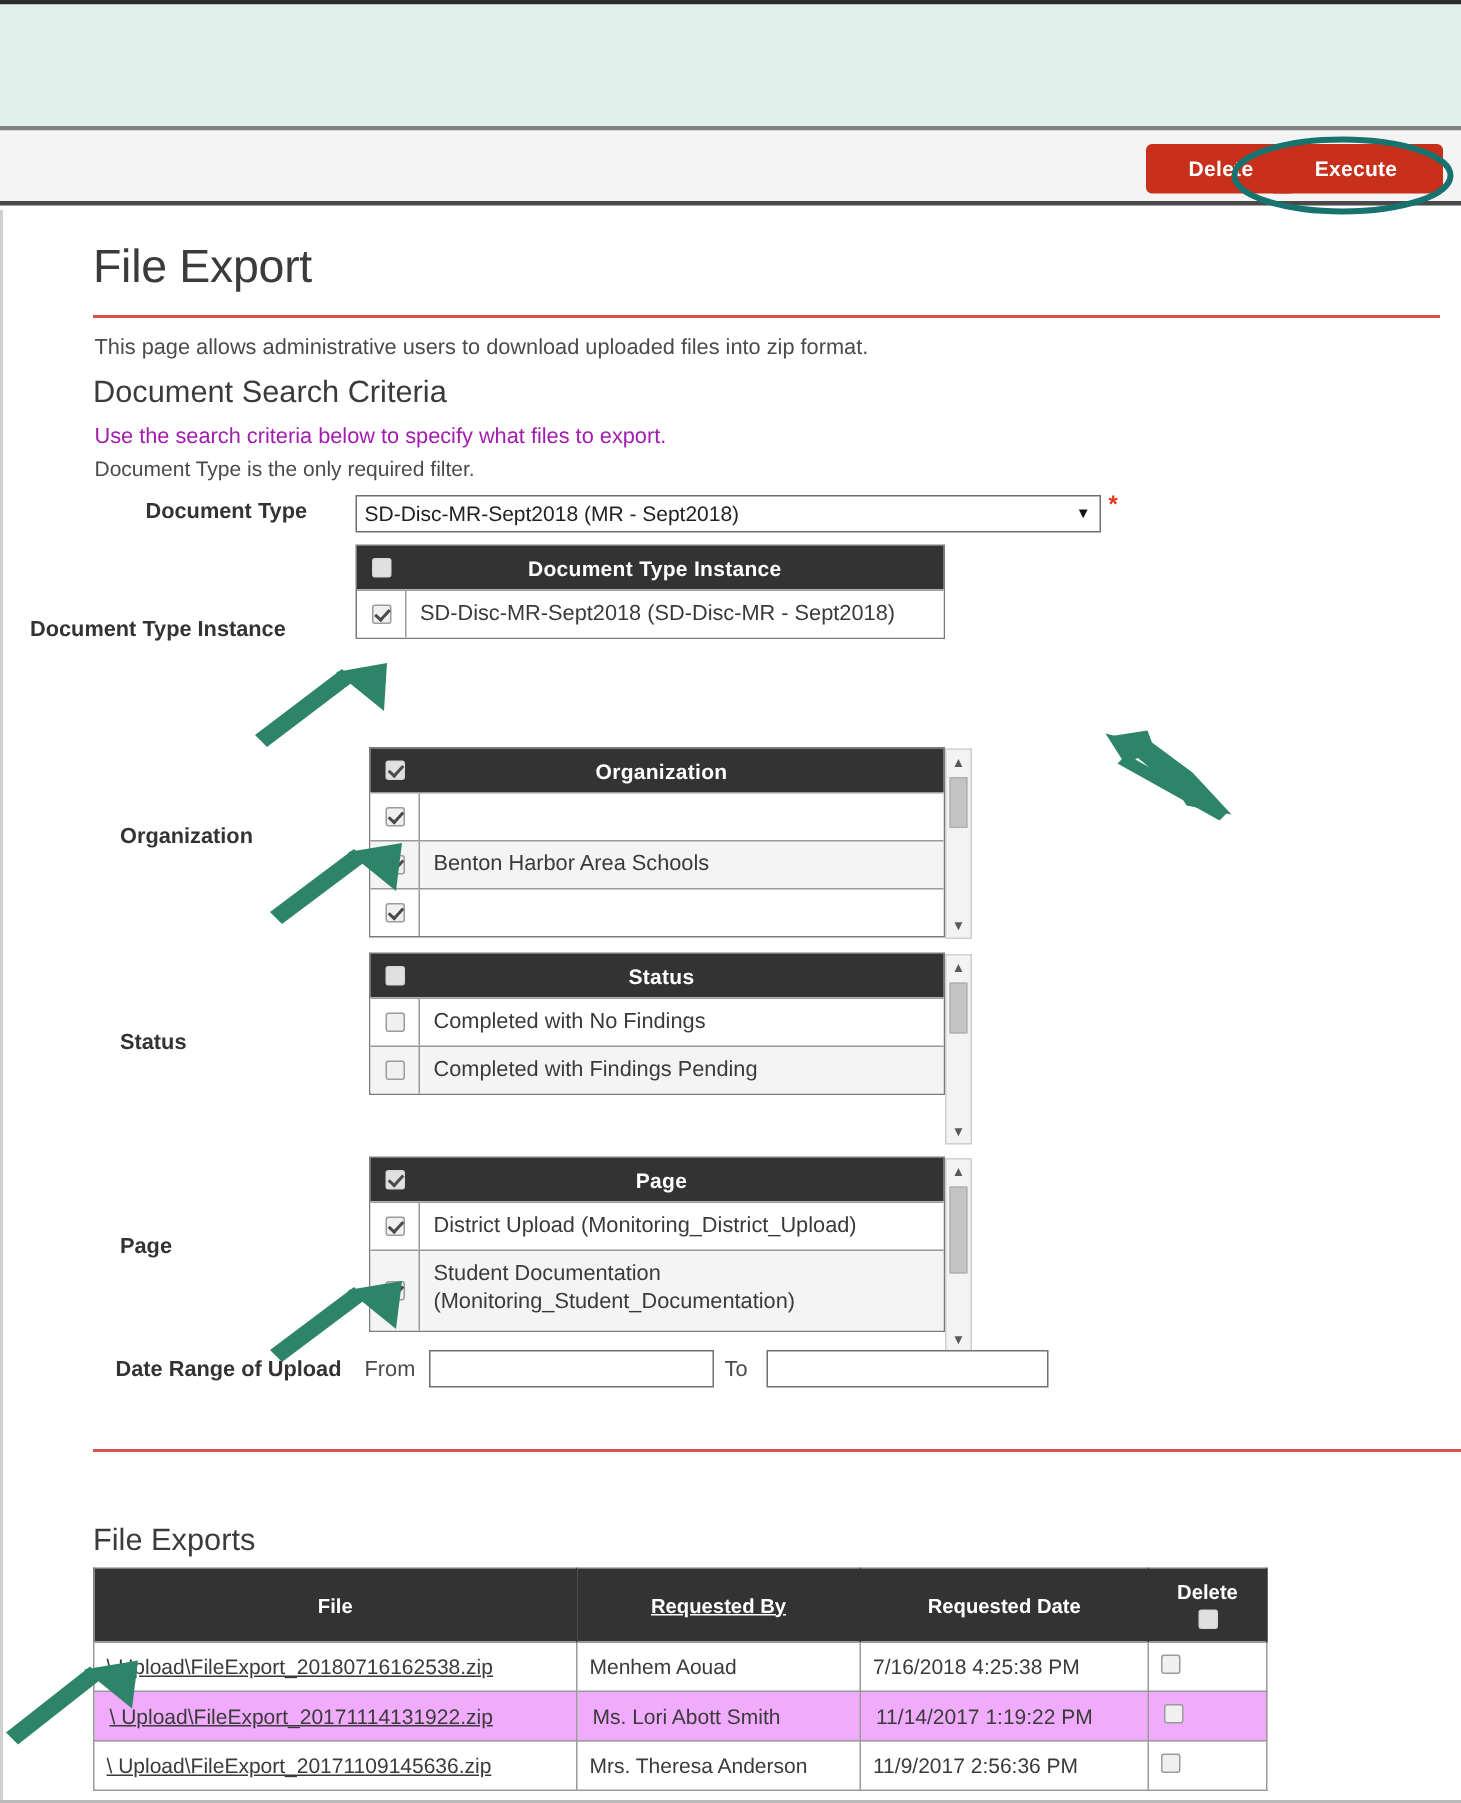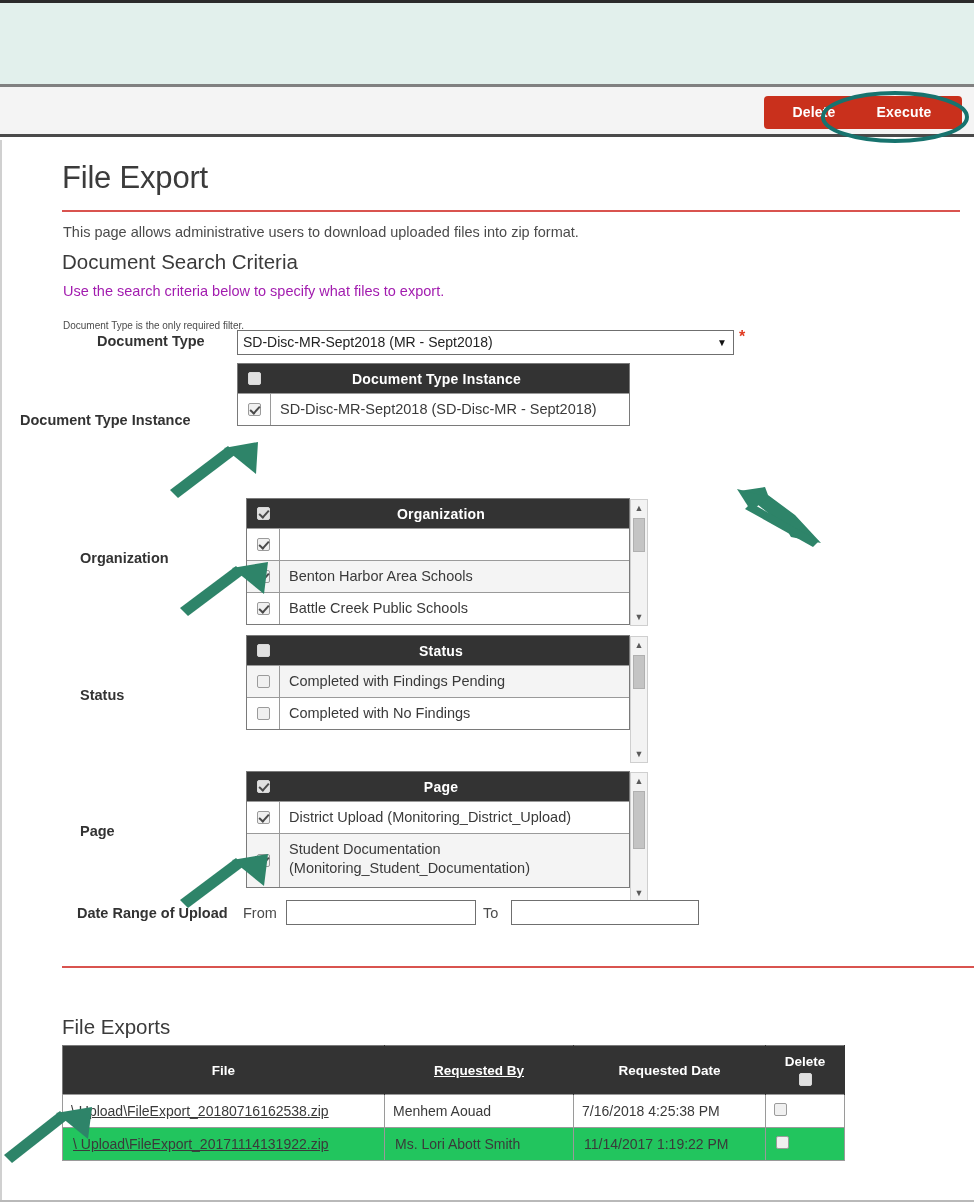--- a/index.html
+++ b/index.html
@@ -97,21 +97,21 @@
 
   h2.section-title {
     position: absolute;
     margin: 0;
     font-size: 20.5px;
     font-weight: normal;
     color: #3b3b3b;
   }
   .crit-title { left: 62px; top: 110px; }
   .crit-line1 { position: absolute; left: 63px; top: 143px; font-size: 14.5px; color: #a21caf; }
-  .crit-line2 { position: absolute; left: 63px; top: 180px; font-size: 10px; color: #4b4b4b; }
+  .crit-line2 { position: absolute; left: 63px; top: 164px; font-size: 14px; color: #4b4b4b; }
 
   .field-label {
     position: absolute;
     font-size: 14.5px;
     font-weight: bold;
     color: #333333;
   }
 
   
   .dt-select {
@@ -290,21 +290,21 @@
     border-right: 1px solid #333333;
   }
   table.fe td {
     font-size: 14px;
     color: #3a3a3a;
     padding: 6px 8px;
     border: 1px solid #9a9a9a;
     vertical-align: middle;
     height: 20px;
   }
-  table.fe tr.alt td { background: #22c55e; padding-left: 10px; }
+  table.fe tr.alt td { background: #f0abfc; padding-left: 10px; }
   table.fe td.c-file { width: 303px; }
   table.fe td.c-by   { width: 170px; }
   table.fe td.c-date { width: 173px; }
   table.fe td.c-del  { width: 60px; text-align: left; padding-left: 8px; }
   table.fe a {
     color: #3a3a3a;
     text-decoration: underline;
     font-size: 14px;
     cursor: pointer;
   }
@@ -407,21 +407,20 @@
       <div class="grid-row alt">
         <span class="cb-cell">
             <span class="cb checked"></span>
           </span>
         <span class="row-label">Benton Harbor Area Schools</span>
       </div>
       <div class="grid-row">
         <span class="cb-cell">
             <span class="cb checked"></span>
           </span>
-        <span class="row-label">Battle Creek Public Schools</span>
       </div>
       <div class="vscroll" style="height:127px;">
         <span class="arrow up">▲</span>
         <span class="thumb" style="top:18px; height:34px;"></span>
         <span class="arrow down">▼</span>
       </div>
     </div>
 
     <svg class="anno" style="left:178px; top:420px; width:92px; height:60px;" viewBox="0 0 92 60">
       <g fill="#2e8469">
@@ -431,31 +430,31 @@
     </svg>
 
     <div class="field-label" style="left:80px; top:547px; width:136px;">Status</div>
     <div class="grid" style="left:246px; top:495px; width:384px;">
       <div class="grid-head">
         <span class="cb-cell">
           <span class="cb dark"></span>
         </span>
         <span class="head-label">Status</span>
       </div>
+      <div class="grid-row">
+        <span class="cb-cell">
+            <span class="cb"></span>
+          </span>
+        <span class="row-label">Completed with No Findings</span>
+      </div>
       <div class="grid-row alt">
         <span class="cb-cell">
             <span class="cb"></span>
           </span>
         <span class="row-label">Completed with Findings Pending</span>
-      </div>
-      <div class="grid-row">
-        <span class="cb-cell">
-            <span class="cb"></span>
-          </span>
-        <span class="row-label">Completed with No Findings</span>
       </div>
       <div class="vscroll" style="height:127px;">
         <span class="arrow up">▲</span>
         <span class="thumb" style="top:18px; height:34px;"></span>
         <span class="arrow down">▼</span>
       </div>
     </div>
 
     <div class="field-label" style="left:80px; top:683px; width:136px;">Page</div>
     <div class="grid" style="left:246px; top:631px; width:384px;">
@@ -530,20 +529,30 @@
         <tr class="alt">
           <td class="c-file">
             <a>\ Upload\FileExport_20171114131922.zip</a>
           </td>
           <td class="c-by">Ms. Lori Abott Smith</td>
           <td class="c-date">11/14/2017 1:19:22 PM</td>
           <td class="c-del">
             <span class="cb"></span>
           </td>
         </tr>
+        <tr>
+          <td class="c-file">
+            <a>\ Upload\FileExport_20171109145636.zip</a>
+          </td>
+          <td class="c-by">Mrs. Theresa Anderson</td>
+          <td class="c-date">11/9/2017 2:56:36 PM</td>
+          <td class="c-del">
+            <span class="cb"></span>
+          </td>
+        </tr>
       </tbody>
     </table>
 
     <svg class="anno" style="left:2px; top:965px; width:92px; height:62px;" viewBox="0 0 92 62">
       <g fill="#2e8469">
         <polygon points="90,2 86,34 54,8"></polygon>
         <path d="M66 14 L10 58 L2 50 L58 6 Z"></path>
       </g>
     </svg>
 

